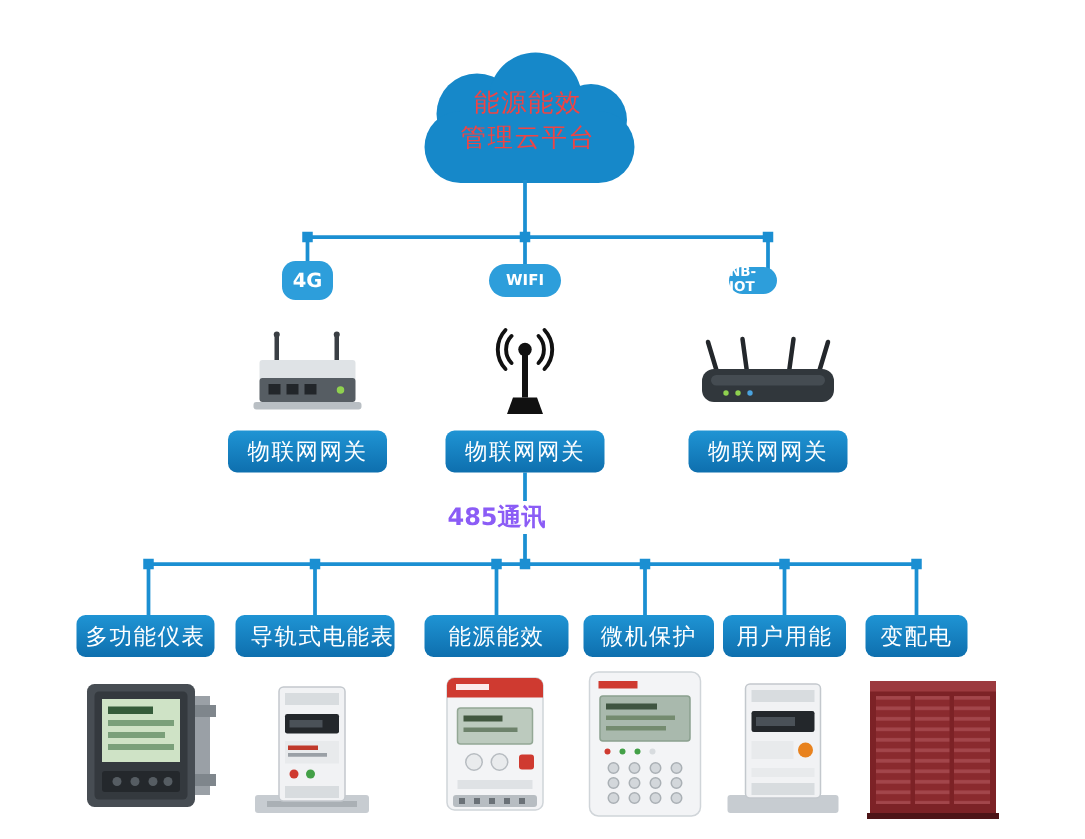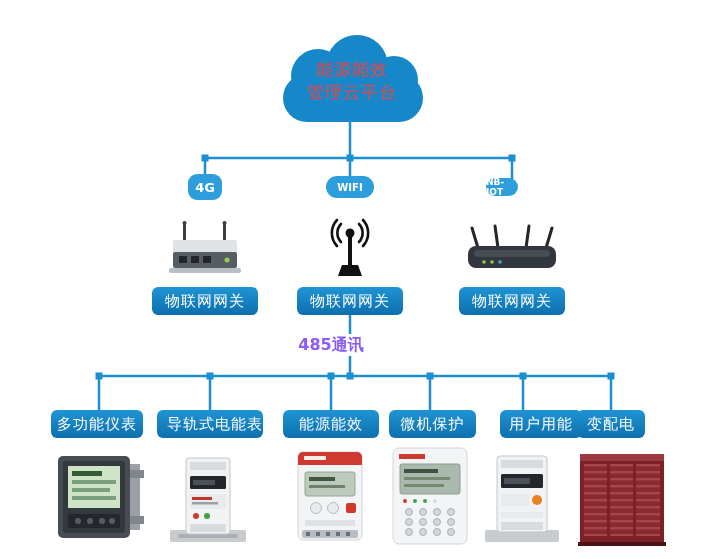--- a/index.html
+++ b/index.html
@@ -30,21 +30,21 @@
   .gw-3 { left:459px; top:287px; width:106px; }
 
   .bus-label { position:absolute; left:296px; top:334px; width:70px; height:22px; line-height:22px;
                text-align:center; font-size:16px; font-weight:bold; color:#8b5cf6; background:#fff; }
 
   .dl { top:410px; }
   .dl-1 { left:51px;  width:92px; }
   .dl-2 { left:157px; width:106px;text-align:right; }
   .dl-3 { left:283px; width:96px; }
   .dl-4 { left:389px; width:87px; }
-  .dl-5 { left:500px; width:82px; }
+  .dl-5 { left:482px; width:82px; }
   .dl-6 { left:577px; width:68px; }
 
   .dimg { position:absolute; }
   .di-1 { left:54px;  top:450px; }
   .di-2 { left:164px; top:454px; }
   .di-3 { left:292px; top:450px; }
   .di-4 { left:389px; top:446px; }
   .di-5 { left:479px; top:452px; }
   .di-6 { left:576px; top:448px; }
 </style>

